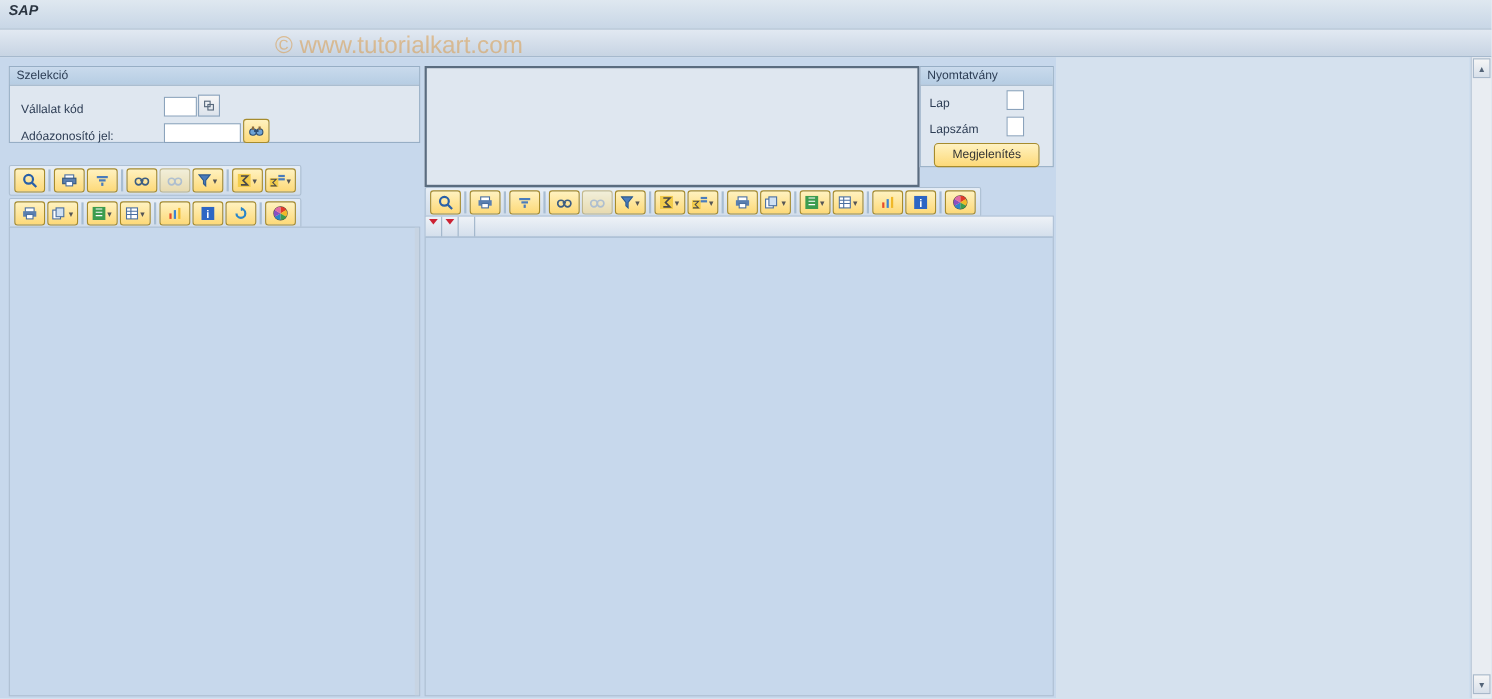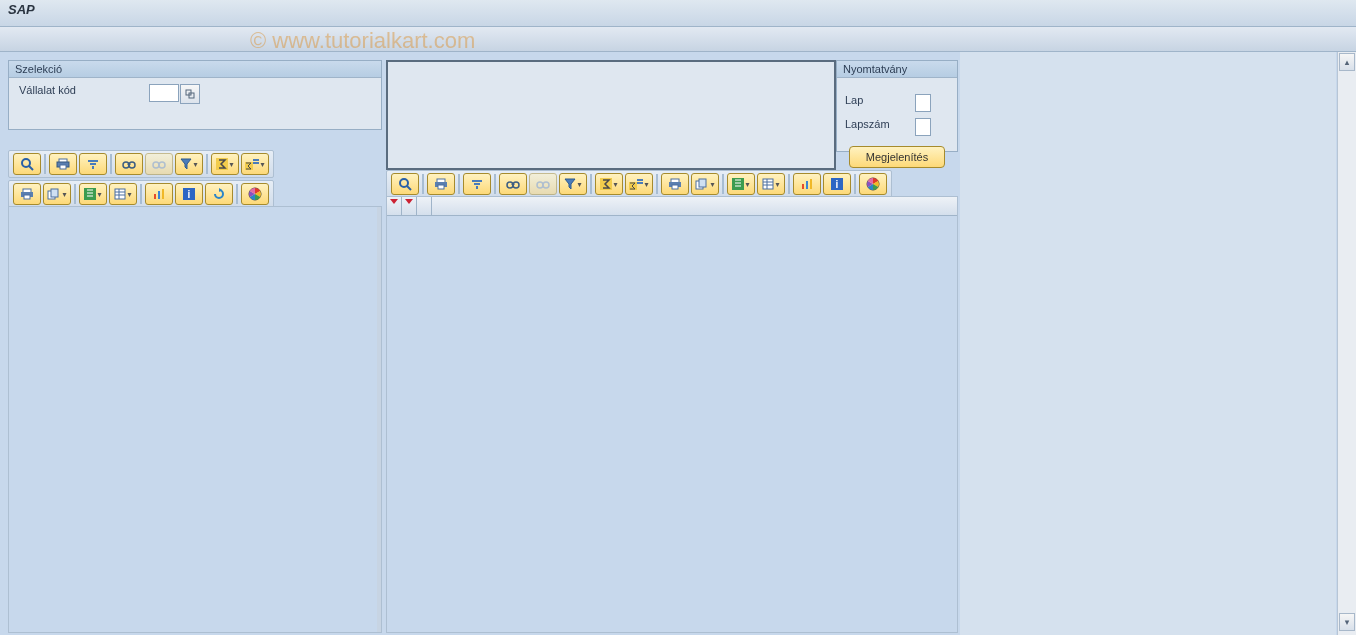--- a/index.html
+++ b/index.html
@@ -6,21 +6,21 @@
   .titlebar{height:22px;background:linear-gradient(#dfe8f0,#c8d6e6);border-bottom:1px solid #9fb4c9;padding:2px 8px;font-size:13px;font-style:italic;font-weight:bold;color:#2a3440}
   .appbar{height:24px;background:linear-gradient(#e2e9f2,#c7d4e3);border-bottom:1px solid #9fb4c9;position:relative}
   .watermark{position:absolute;top:28px;left:250px;font-size:22px;color:rgba(220,150,60,.5);font-weight:normal;pointer-events:none;z-index:100}
   .app-body{position:relative;background:#C7D8EC;height:588px}
 
   
   .panel{position:absolute;border:1px solid #97aec5;background:#dfe7f0}
   .panel-left{left:8px;top:8px;width:372px;height:68px}
   .panel-head{background:linear-gradient(#c9daec,#b6cde3);border-bottom:1px solid #9fb4c9;padding:2px 6px;color:#2d3e55;font-weight:normal;font-size:11px}
   .panel-body{padding:6px 10px}
-  .row{display:flex;align-items:flex-start;height:22px;margin-bottom:2px}
+  .row{display:flex;align-items:flex-end;height:22px;margin-bottom:2px}
   .row label{width:130px;color:#2e3e55}
   .inp{height:18px;border:1px solid #8ba3bc;background:#fff;box-sizing:border-box}
   .inp.small{width:30px}
   .inp.med{width:70px}
   .inp.mini{width:16px}
   .ico-btn{display:inline-flex;align-items:center;justify-content:center;height:20px;min-width:22px;border:1px solid #a68b2d;background:linear-gradient(#fff2c0,#fdd978);border-radius:3px;margin-left:2px;cursor:pointer}
   .f4{display:inline-flex;align-items:center;justify-content:center;height:18px;width:18px;border:1px solid #8ba3bc;background:linear-gradient(#f7f7f7,#dce3ec);margin-left:1px;cursor:pointer}
 
   
   .panel-right{left:836px;top:8px;width:120px;height:90px}
@@ -81,28 +81,41 @@
       <div class="row">
         <label>Vállalat kód</label>
         <input class="inp small" style="">
         <span class="f4">
           <svg width="10" height="10" viewBox="0 0 10 10">
               <rect x="1" y="1" width="5" height="5" fill="none" stroke="#55667a"></rect>
               <rect x="4" y="4" width="5" height="5" fill="none" stroke="#55667a"></rect>
             </svg>
         </span>
       </div>
+      <div class="row">
+        <label>Adóazonosító jel:</label>
+        <input class="inp med" style="">
+        <span class="ico-btn">
+          <svg width="14" height="12" viewBox="0 0 14 12">
+              <circle cx="4" cy="7" r="3" fill="#6fa3d5" stroke="#2d4d73"></circle>
+              <circle cx="10" cy="7" r="3" fill="#6fa3d5" stroke="#2d4d73"></circle>
+              <rect x="5" y="5" width="4" height="2" fill="#2d4d73"></rect>
+              <rect x="3" y="2" width="2" height="3" fill="#8a6a3e"></rect>
+              <rect x="9" y="2" width="2" height="3" fill="#8a6a3e"></rect>
+            </svg>
+        </span>
+      </div>
     </div>
   </div>
 
   <div class="msgbox"></div>
 
   <div class="panel panel-right">
     <div class="panel-head">Nyomtatvány</div>
-    <div class="panel-body" style="padding:16px 8px">
+    <div class="panel-body" style="padding:0 8px">
       <div class="row">
         <label>Lap</label>
         <input class="inp mini" style="">
       </div>
       <div class="row">
         <label>Lapszám</label>
         <input class="inp mini" style="">
       </div>
       <button class="display-btn">Megjelenítés</button>
     </div>

